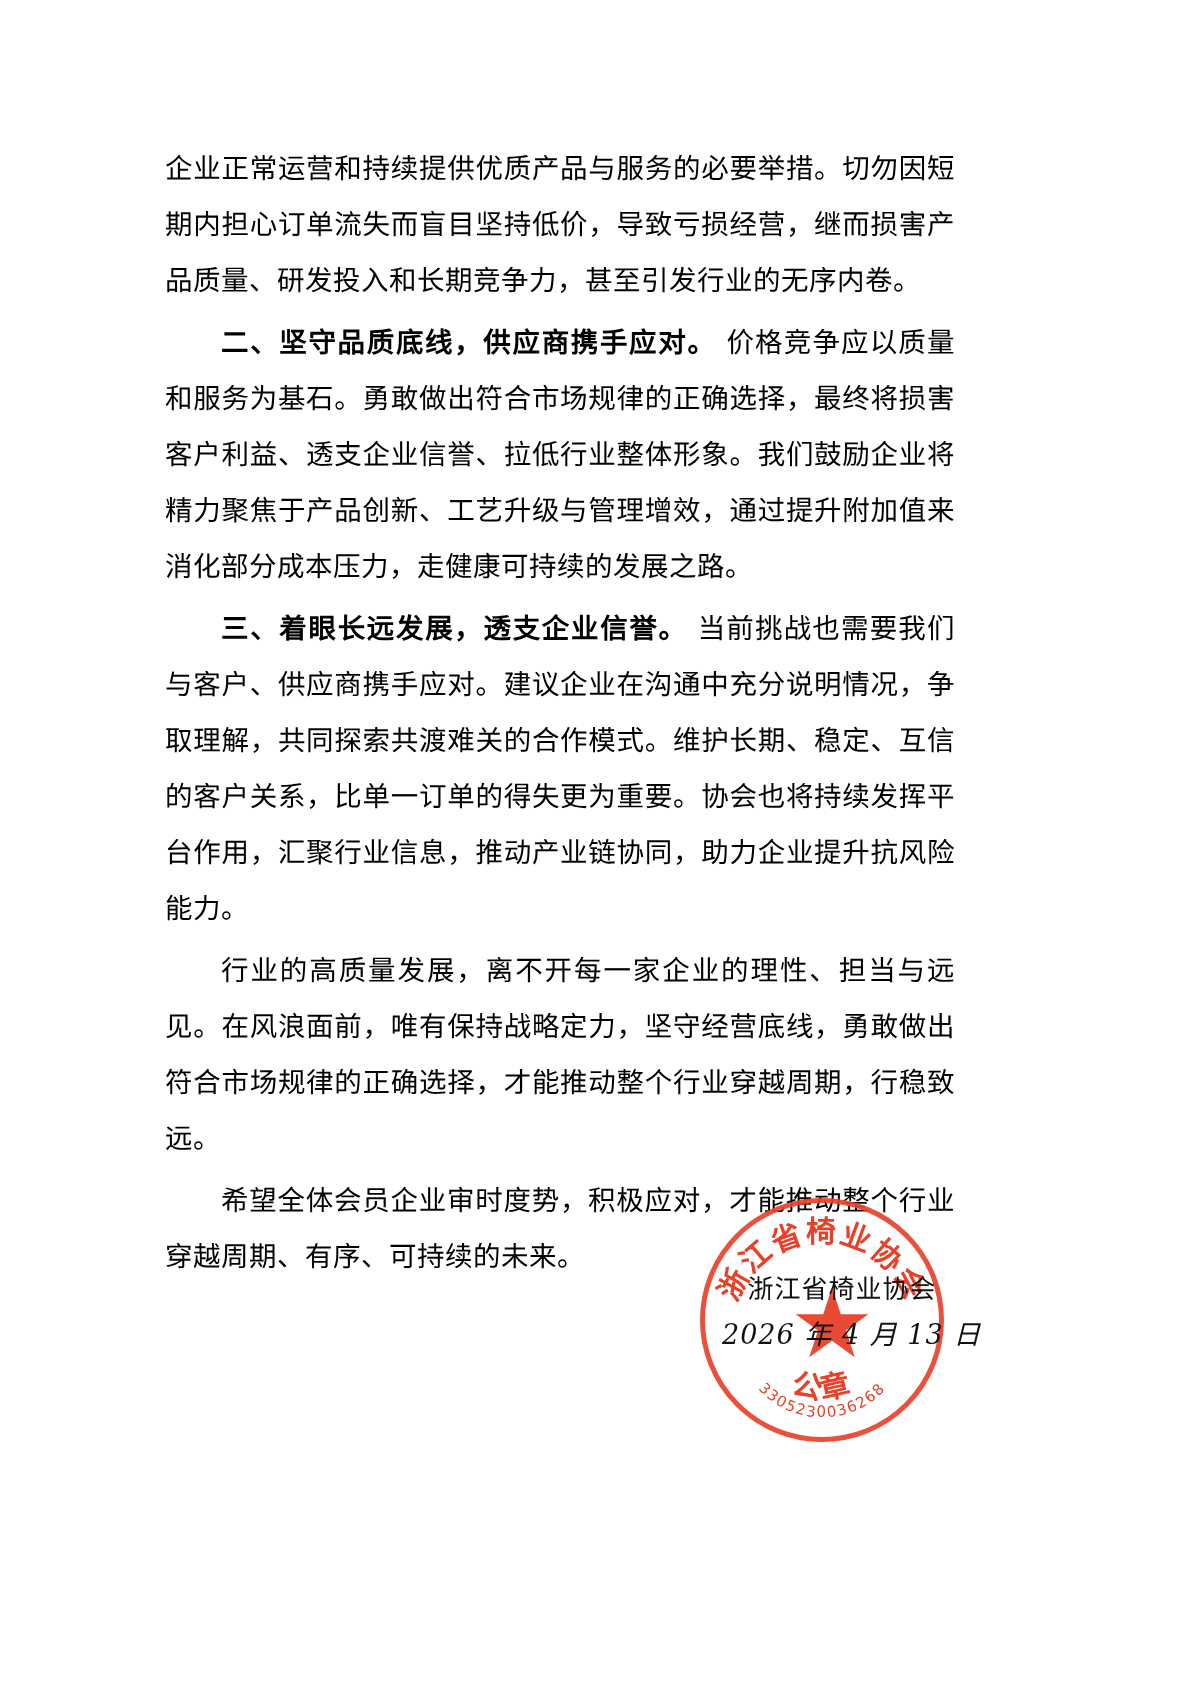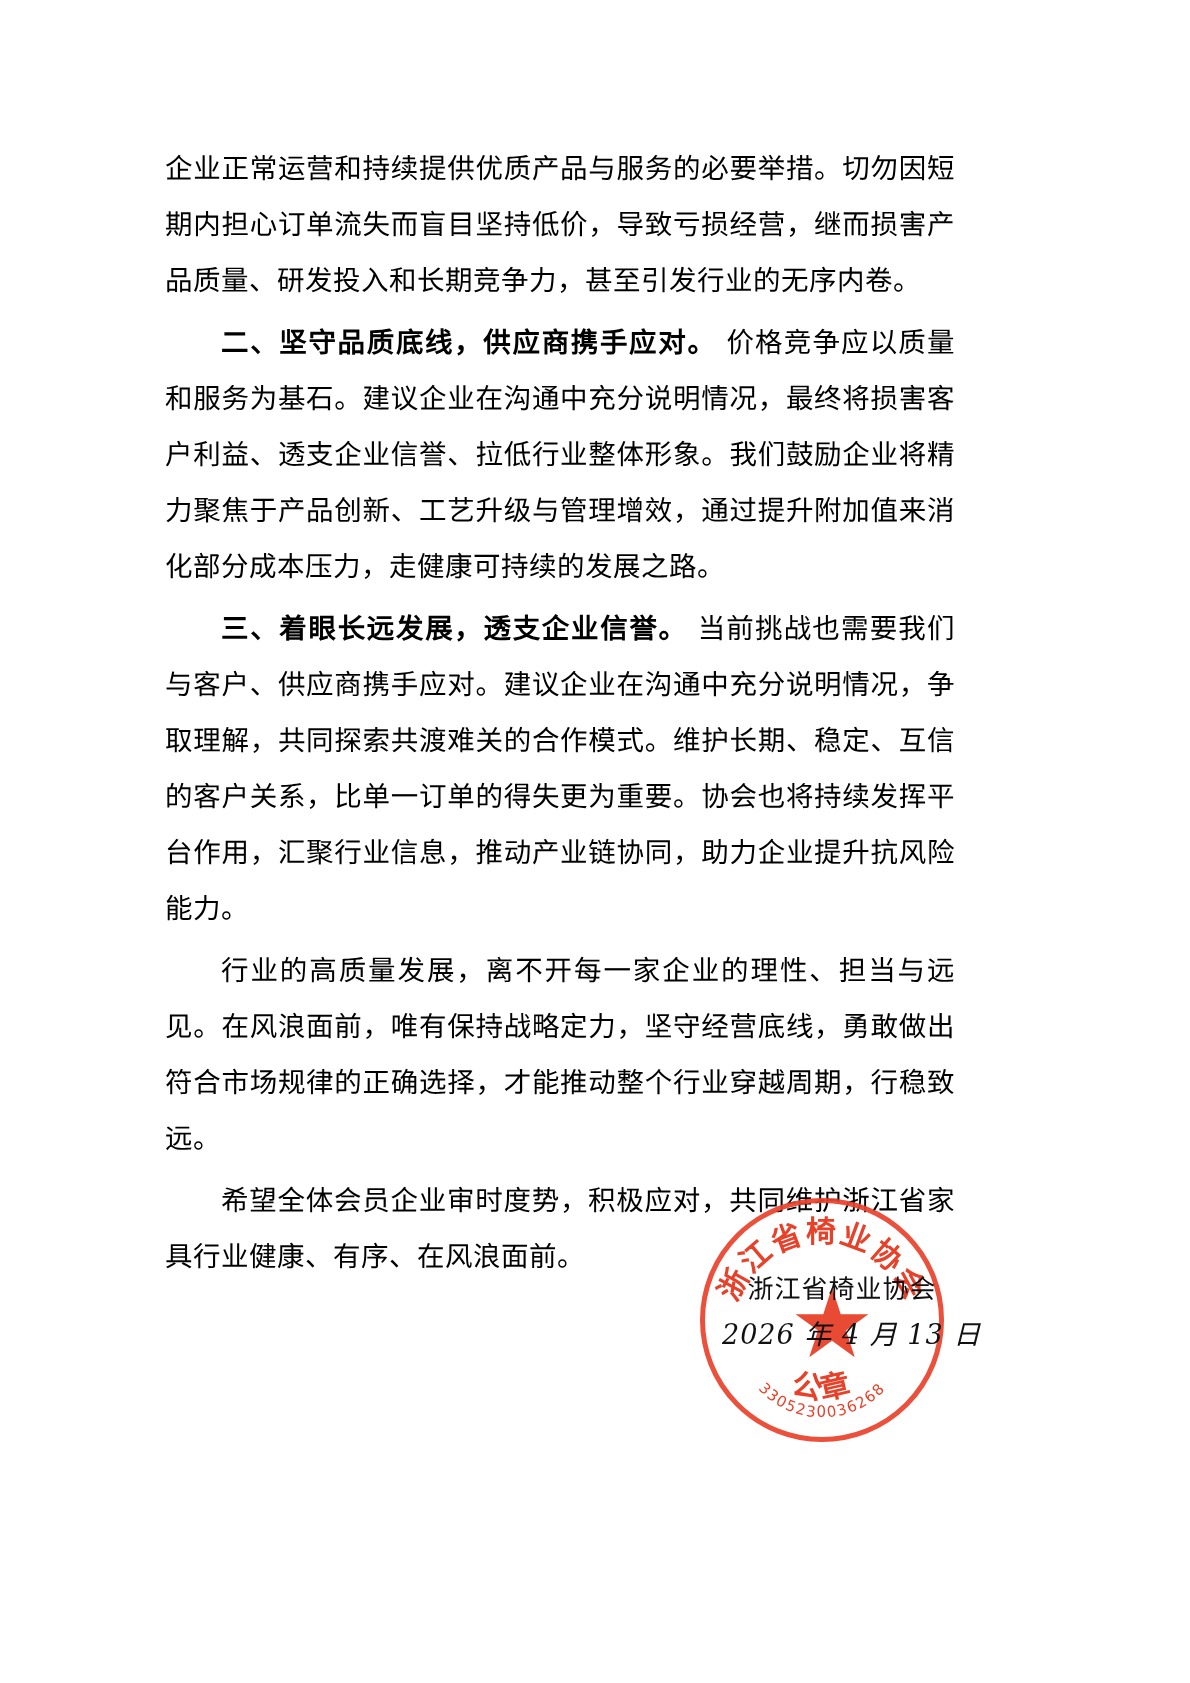--- a/index.html
+++ b/index.html
@@ -133,34 +133,34 @@
 <div class="page">
 
   <div class="content">
 
     <p class="para">
       <span>企业正常运营和持续提供优质产品与服务的必要举措。切勿因短期内担心订单流失而盲目坚持低价，导致亏损经营，继而损害产品质量、研发投入和长期竞争力，甚至引发行业的无序内卷。</span>
     </p>
 
     <p class="para indent">
       <span class="heading-run">二、坚守品质底线，供应商携手应对。</span>
-      <span>价格竞争应以质量和服务为基石。建议企业在沟通中充分说明情况，最终将损害客户利益、透支企业信誉、拉低行业整体形象。我们鼓励企业将精力聚焦于产品创新、工艺升级与管理增效，通过提升附加值来消化部分成本压力，走健康可持续的发展之路。</span>
+      <span>价格竞争应以质量和服务为基石。勇敢做出符合市场规律的正确选择，最终将损害客户利益、透支企业信誉、拉低行业整体形象。我们鼓励企业将精力聚焦于产品创新、工艺升级与管理增效，通过提升附加值来消化部分成本压力，走健康可持续的发展之路。</span>
     </p>
 
     <p class="para indent">
       <span class="heading-run">三、着眼长远发展，透支企业信誉。</span>
       <span>当前挑战也需要我们与客户、供应商携手应对。建议企业在沟通中充分说明情况，争取理解，共同探索共渡难关的合作模式。维护长期、稳定、互信的客户关系，比单一订单的得失更为重要。协会也将持续发挥平台作用，汇聚行业信息，推动产业链协同，助力企业提升抗风险能力。</span>
     </p>
 
     <p class="para indent">
       <span>行业的高质量发展，离不开每一家企业的理性、担当与远见。在风浪面前，唯有保持战略定力，坚守经营底线，勇敢做出符合市场规律的正确选择，才能推动整个行业穿越周期，行稳致远。</span>
     </p>
 
     <p class="para indent">
-      <span>希望全体会员企业审时度势，积极应对，共同维护浙江省家具行业健康、有序、在风浪面前。</span>
+      <span>希望全体会员企业审时度势，积极应对，才能推动整个行业穿越周期、有序、可持续的未来。</span>
     </p>
 
   </div>
 
   <div class="seal-area">
     <div class="seal"></div>
 
     <svg class="seal-arc" viewBox="0 0 244 244">
       <defs>
         <path id="arcTop" d="M 32,134 A 90,90 0 0 1 212,134" fill="none"></path>

